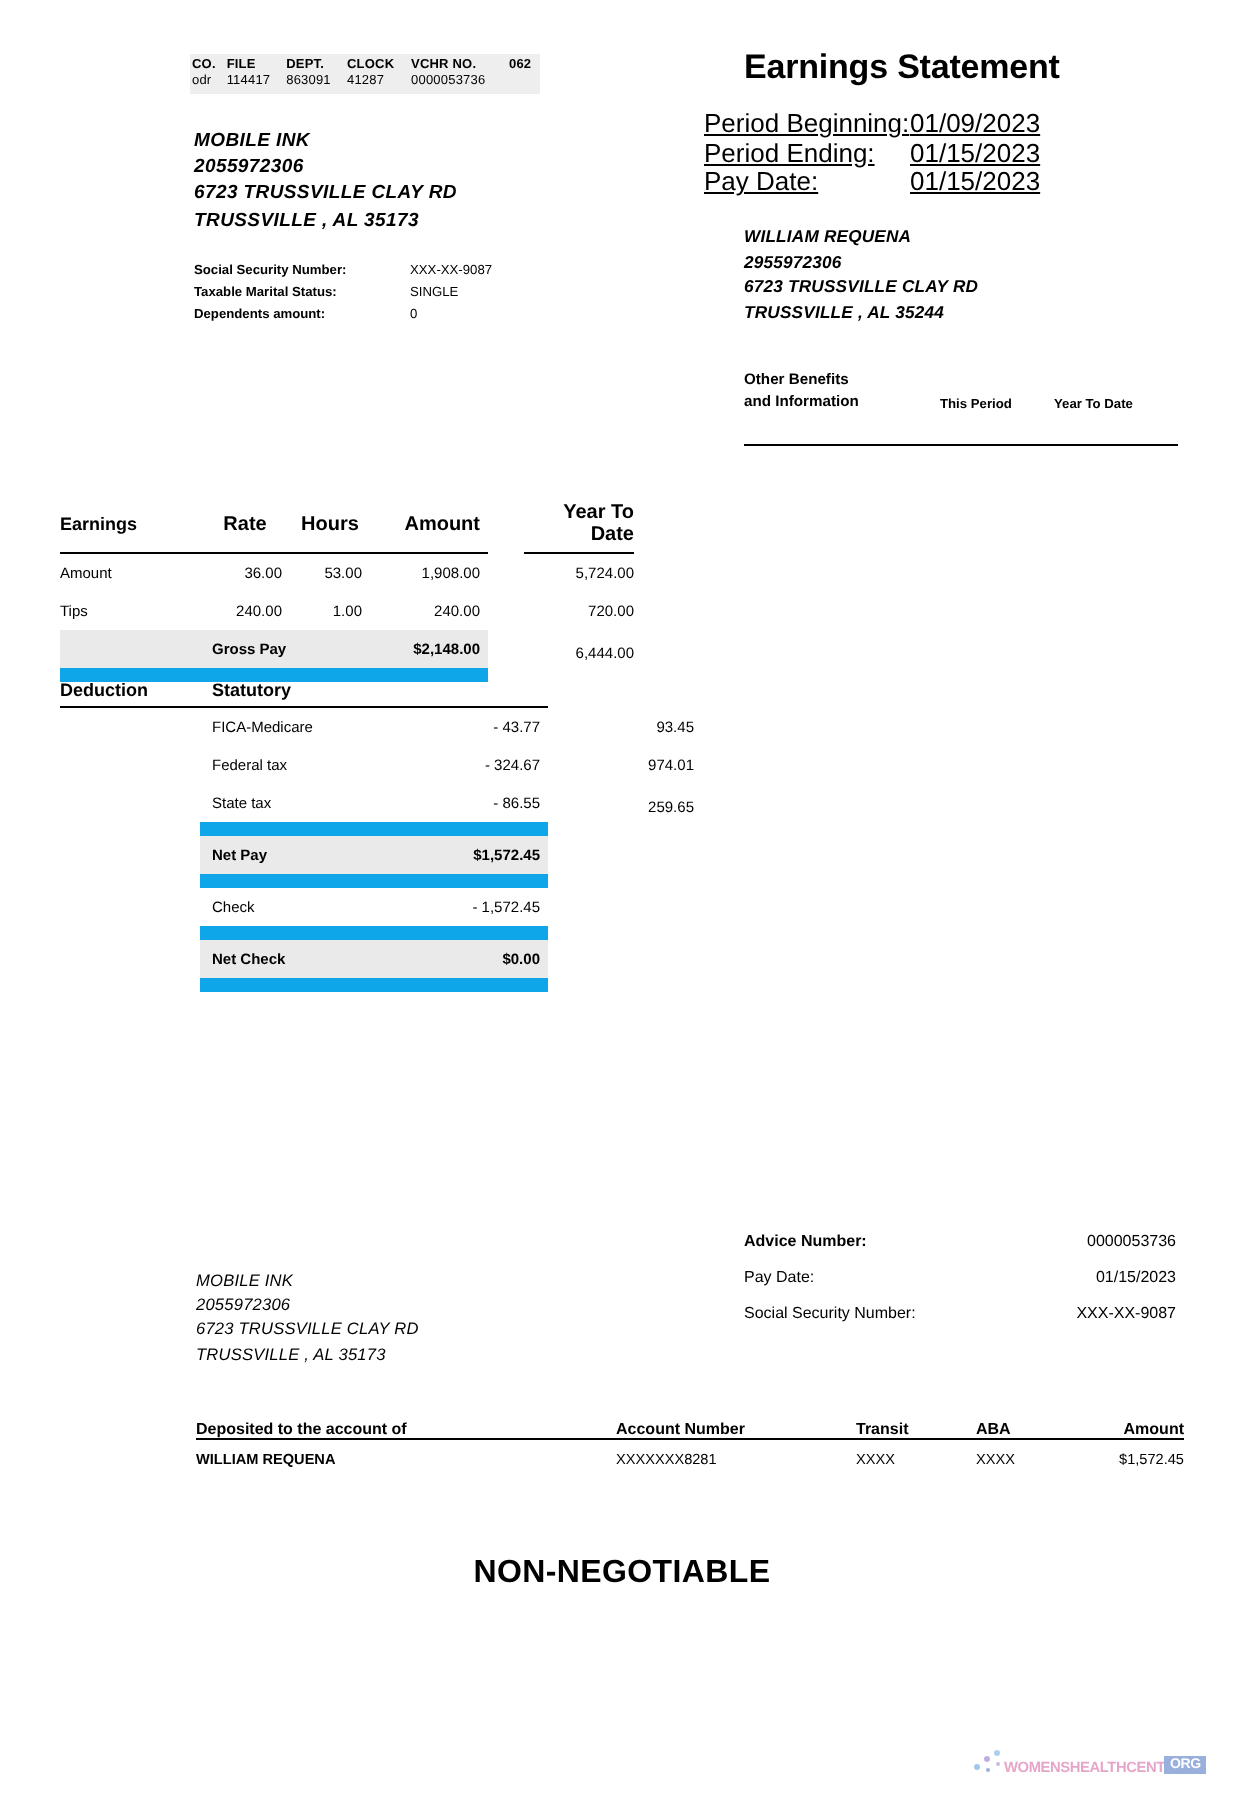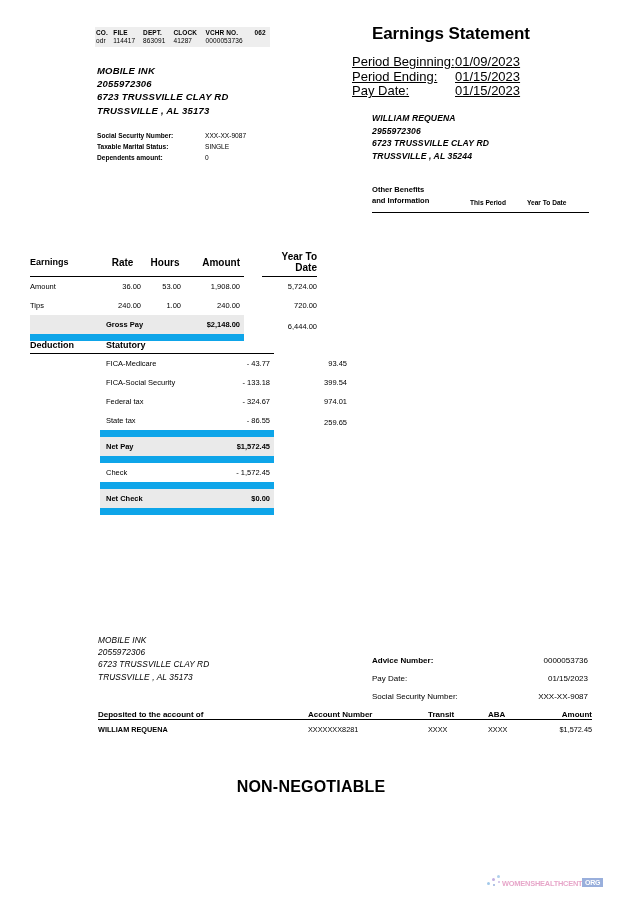--- a/index.html
+++ b/index.html
@@ -91,21 +91,21 @@
   #other-benefits {
     left: 372px;
     top: 185px;
     width: 217px;
     font-size: 7.6px;
   }
   #other-benefits .ob-inner {
     display: flex;
     align-items: flex-end;
     border-bottom: 1.3px solid #000;
-    padding-bottom: 6px;
+    padding-bottom: 16px;
   }
   #other-benefits .ob-title {
     font-weight: bold;
     line-height: 10.5px;
     flex: 1;
   }
   #other-benefits .ob-col {
     font-weight: bold;
     font-size: 6.6px;
     text-align: left;
@@ -151,21 +151,21 @@
   #employer-block-2 {
     left: 98px;
     top: 634px;
     font-size: 8.3px;
     line-height: 12.2px;
     letter-spacing: .1px;
   }
 
   #advice-block {
     left: 372px;
-    top: 652px;
+    top: 612px;
     width: 216px;
     font-size: 8px;
     line-height: 18px;
   }
   #advice-block .row { display: flex; }
   #advice-block .lbl { flex: 1; }
   #advice-block .val { text-align: right; }
 
   
   #deposit-table {
@@ -363,27 +363,20 @@
   </tr>
   <tr class="datarow">
     <td></td>
     <td class="pad-l" colspan="2">FICA-Medicare</td>
     <td class="amt">- 43.77</td>
     <td></td>
     <td class="ytd">93.45</td>
   </tr>
   <tr class="datarow">
     <td></td>
-    <td class="pad-l" colspan="2">FICA-Social Security</td>
-    <td class="amt">- 133.18</td>
-    <td></td>
-    <td class="ytd">399.54</td>
-  </tr>
-  <tr class="datarow">
-    <td></td>
     <td class="pad-l" colspan="2">Federal tax</td>
     <td class="amt">- 324.67</td>
     <td></td>
     <td class="ytd">974.01</td>
   </tr>
   <tr class="datarow botline">
     <td></td>
     <td class="pad-l bl" colspan="2">State tax</td>
     <td class="amt bl">- 86.55</td>
     <td></td>

